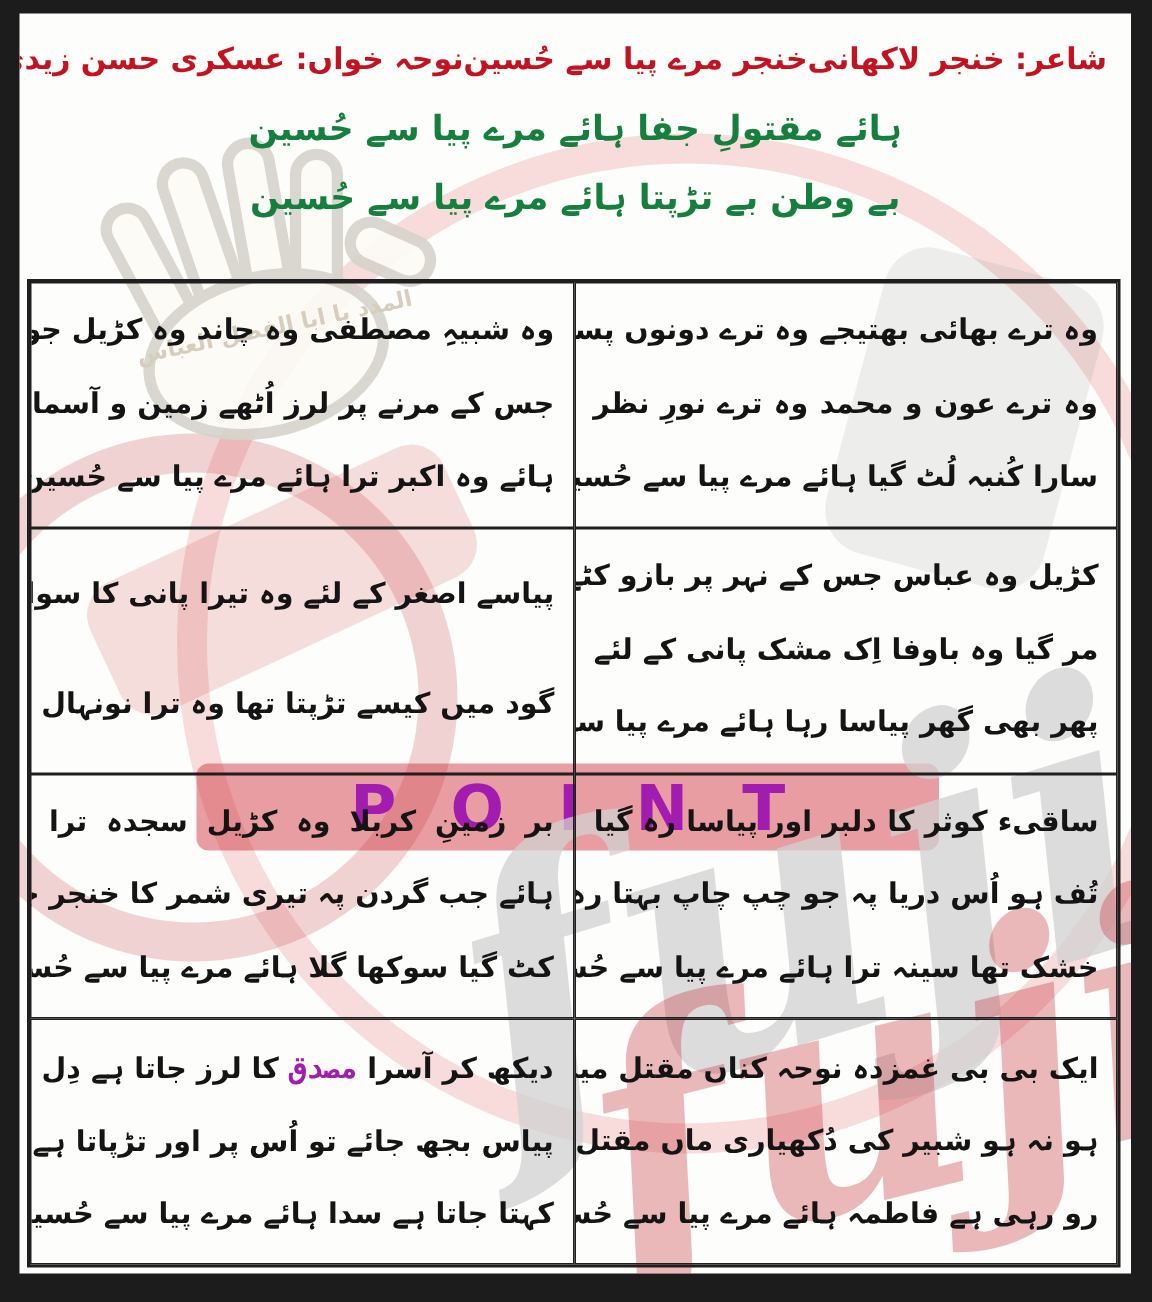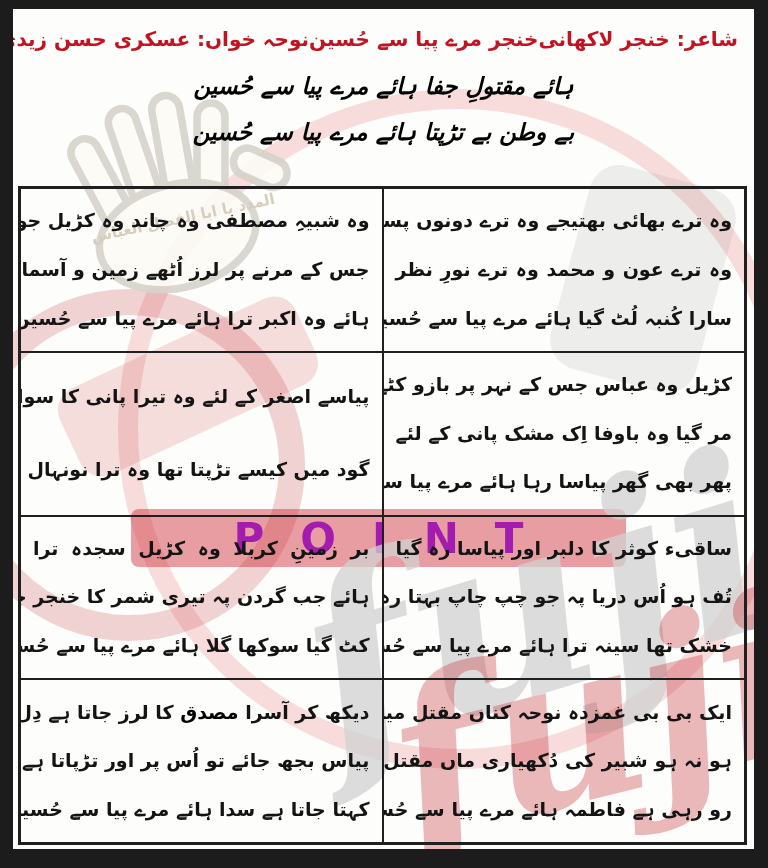--- a/index.html
+++ b/index.html
@@ -55,38 +55,38 @@
     font-size:220px;line-height:1;color:rgba(195,25,35,.30);
     transform:rotate(-14deg);
   }
   
   .content{position:absolute;inset:0;z-index:1;}
   .header{
     direction:rtl;display:flex;justify-content:space-between;align-items:center;
     padding:18px 16px 0 16px;
     color:#c41220;font-weight:bold;font-size:20px;white-space:nowrap;
   }
-  .intro{direction:rtl;text-align:center;color:#000000;font-size:23px;font-weight:bold;margin-top:12px;font-style:italic;}
+  .intro{direction:rtl;text-align:center;color:#15803d;font-size:23px;font-weight:bold;margin-top:12px;}
   .intro-line{line-height:46px;}
   .lyrics-table{
     position:absolute;left:5px;right:7px;top:177px;bottom:4px;
     direction:rtl;
     display:grid;grid-template-columns:1fr 1fr;grid-template-rows:repeat(4,1fr);
     border:2px solid #1f1f1f;
   }
   .cell{
     border:1px solid #1f1f1f;
     padding:8px 12px;overflow:hidden;
     display:flex;flex-direction:column;justify-content:space-around;
   }
   .vline{
     direction:rtl;color:#141414;font-size:19px;font-weight:bold;line-height:1.25;
     text-align:justify;text-align-last:justify;white-space:nowrap;
   }
-  .red-word{color:#000000;}
+  .red-word{color:#a21caf;font-family:Liberation Mono, monospace;}
 </style>
 </head>
 <body>
 
 <div class="page">
 
   <div class="watermark">
     <div class="wm-ring"></div>
     <div class="wm-ring-red"></div>
     <div class="wm-blob-red"></div>

